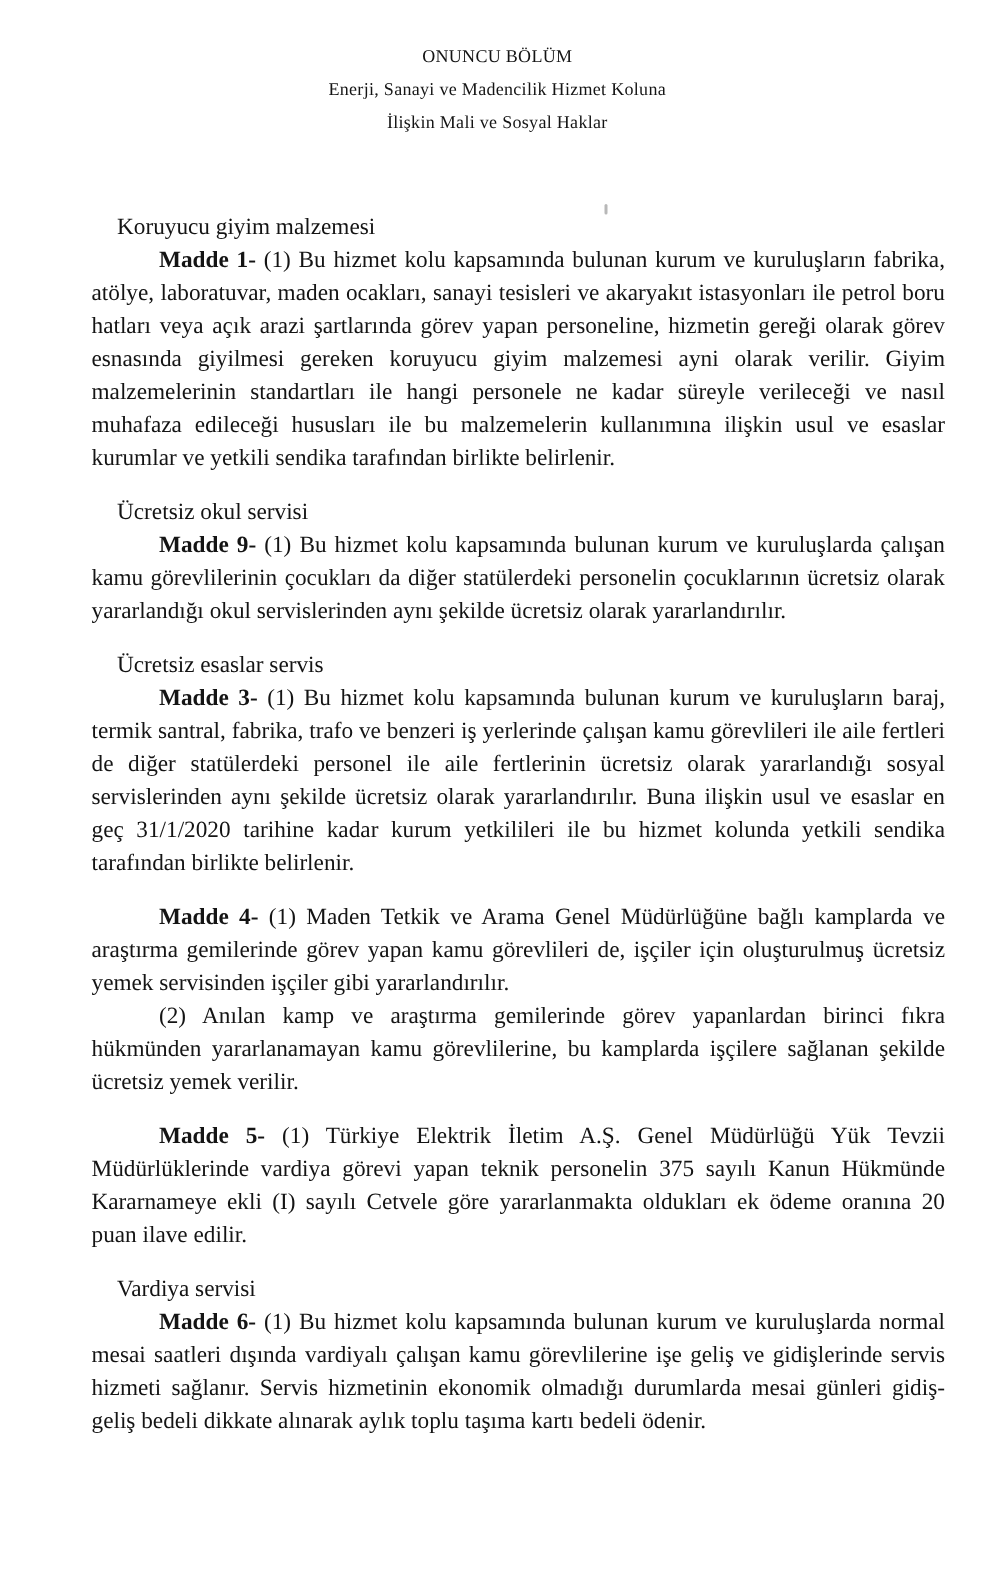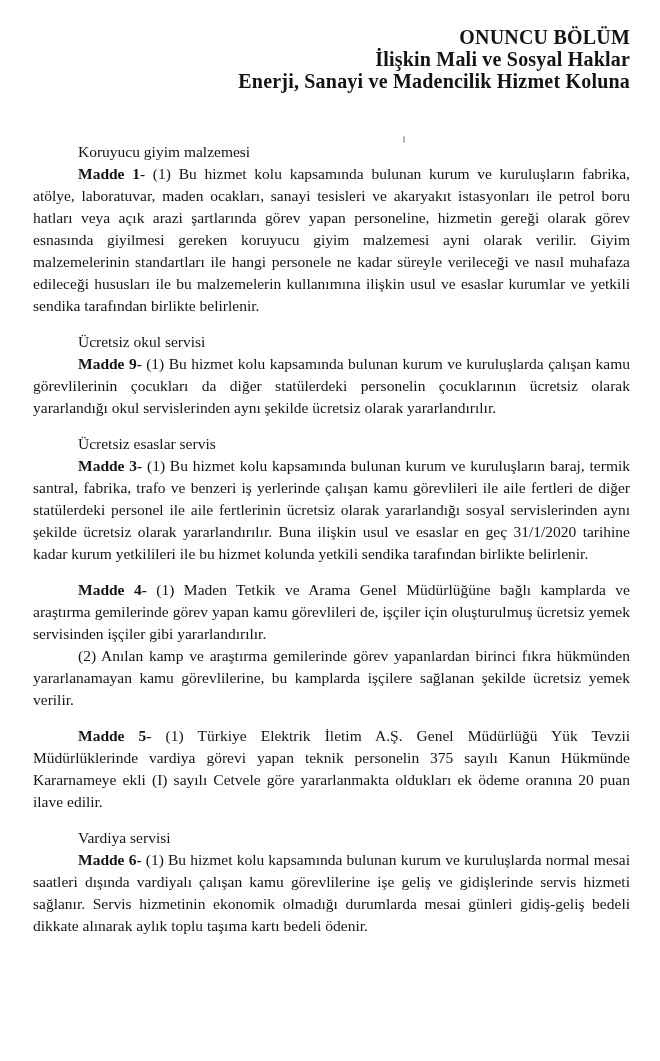--- a/index.html
+++ b/index.html
@@ -14,43 +14,44 @@
     height: 1061px;
     overflow: hidden;
   }
   .page {
     width: 660px;
     height: 1061px;
     padding: 26px 30px 20px 33px;
     position: relative;
   }
   .title-block {
-    text-align: right;
-    font-weight: bold;
-    font-size: 20px;
+    text-align: center;
+    font-weight: normal;
+    font-size: 12px;
     line-height: 22px;
     letter-spacing: 0.2px;
   }
   .content {
     margin-top: 49px;
     font-size: 15.5px;
     line-height: 22px;
   }
   .sec { margin-top: 14px; }
   .sec:first-child { margin-top: 0; }
   .sec-heading {
     font-weight: normal;
     font-size: 15.5px;
     line-height: 22px;
     text-indent: 45px;
     text-align: justify;
   }
   .para {
     text-align: justify;
     text-indent: 45px;
+    margin-left: 28px;
   }
   .para b { font-weight: bold; }
   .artifact {
     position: absolute;
     left: 403px;
     top: 136px;
     width: 2px;
     height: 7px;
     background: #9a9a9a;
     border-radius: 1px;
@@ -59,22 +60,22 @@
 </style>
 </head>
 <body>
 
 <div class="page">
 
   <div class="artifact"></div>
 
   <header class="title-block">
     <div>ONUNCU BÖLÜM</div>
+    <div>Enerji, Sanayi ve Madencilik Hizmet Koluna</div>
     <div>İlişkin Mali ve Sosyal Haklar</div>
-    <div>Enerji, Sanayi ve Madencilik Hizmet Koluna</div>
   </header>
 
   <main class="content">
 
     <section class="sec">
       <h2 class="sec-heading">Koruyucu giyim malzemesi</h2>
       <p class="para"><b>Madde 1- </b><span>(1) Bu hizmet kolu kapsamında bulunan kurum ve kuruluşların fabrika, atölye, laboratuvar, maden ocakları, sanayi tesisleri ve akaryakıt istasyonları ile petrol boru hatları veya açık arazi şartlarında görev yapan personeline, hizmetin gereği olarak görev esnasında giyilmesi gereken koruyucu giyim malzemesi ayni olarak verilir. Giyim malzemelerinin standartları ile hangi personele ne kadar süreyle verileceği ve nasıl muhafaza edileceği hususları ile bu malzemelerin kullanımına ilişkin usul ve esaslar kurumlar ve yetkili sendika tarafından birlikte belirlenir.</span></p>
     </section>
 
     <section class="sec">

